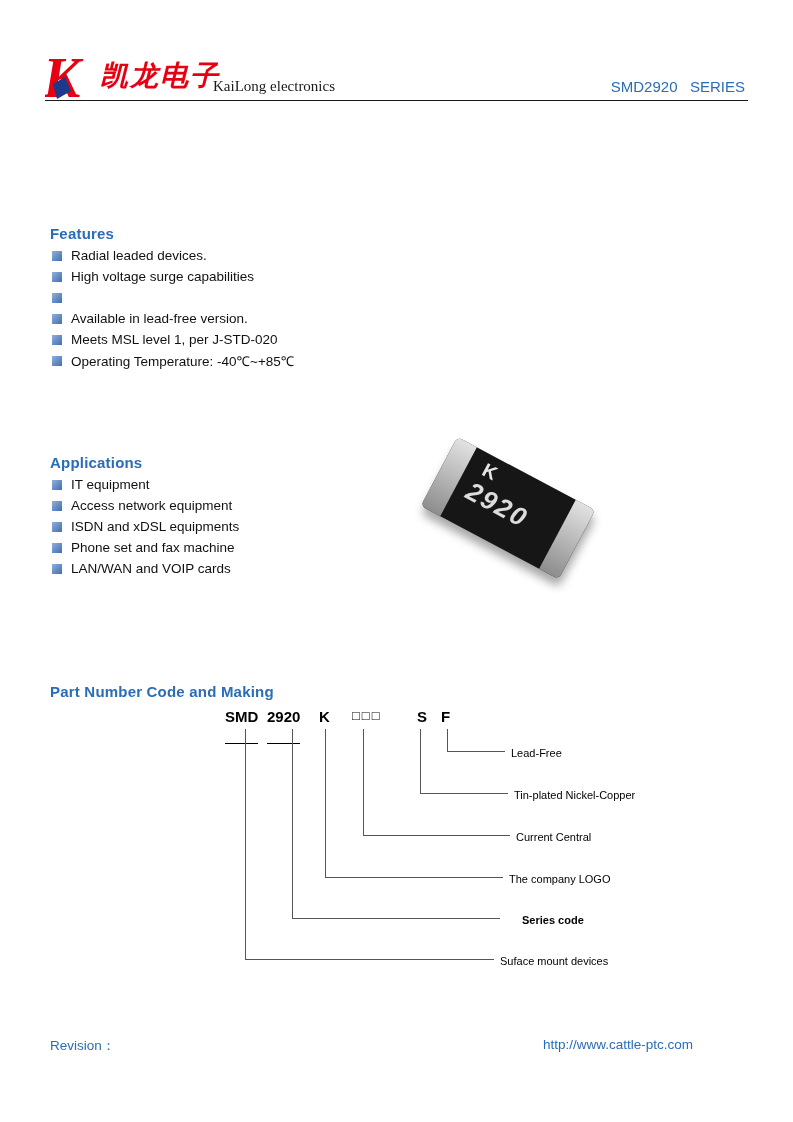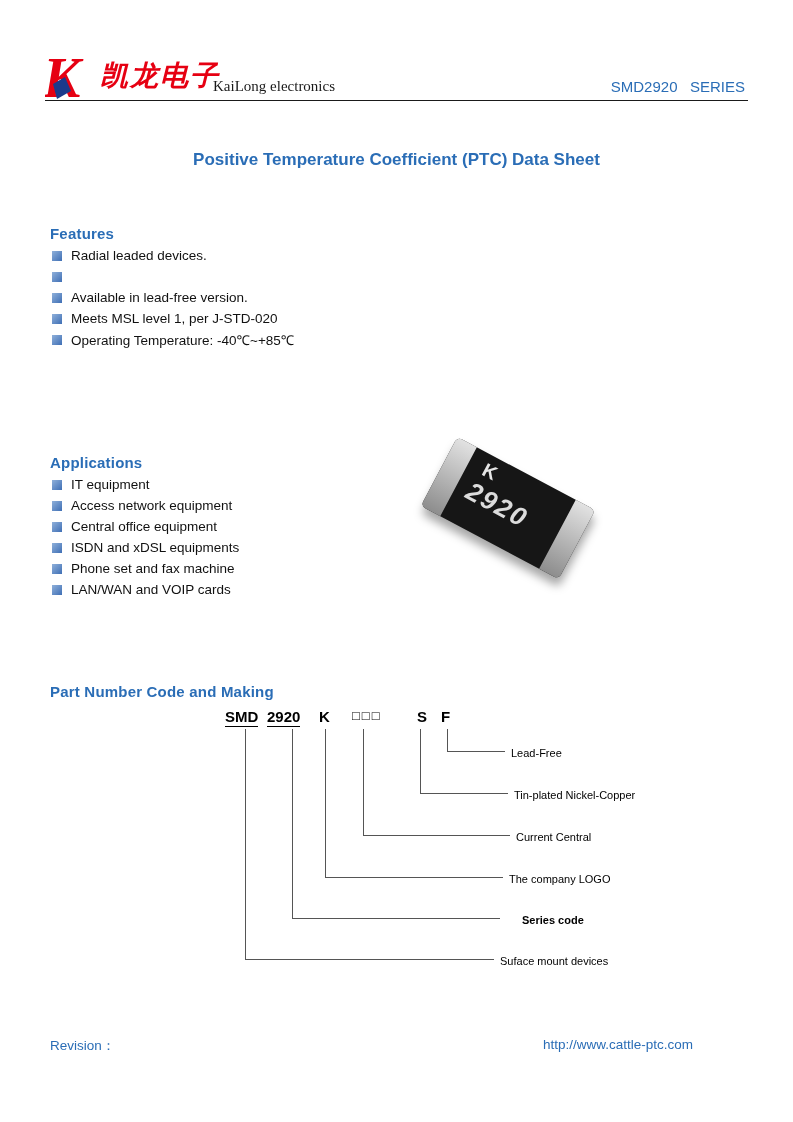--- a/index.html
+++ b/index.html
@@ -36,21 +36,21 @@
   .chip { position:absolute; left:10px; top:26px; width:156px; height:78px; transform:rotate(28deg); background:#161616; border-radius:5px; box-shadow:4px 7px 10px rgba(0,0,0,0.35); display:flex; justify-content:space-between; }
   .chip-cap { width:22px; height:100%; background:linear-gradient(180deg,#e2e2e2,#8d8d8d); flex:0 0 auto; }
   .cap-left { border-radius:5px 0 0 5px; }
   .cap-right { border-radius:0 5px 5px 0; }
   .chip-marking { position:absolute; left:34px; top:5px; color:#e6e6e6; transform:none; }
   .chip-k { font-size:19px; font-weight:bold; margin-left:4px; line-height:22px; }
   .chip-2920 { font-size:26px; font-weight:bold; font-style:italic; letter-spacing:2px; line-height:28px; color:#dcdcdc; }
 
   
   .pn-token { position:absolute; top:708px; font-size:15px; font-weight:bold; color:#000; }
-  .pn-underline { border-bottom:1.5px solid #000; padding-bottom:1px; }
+  .pn-underline { border-bottom:1.5px solid #000; padding-bottom:18px; }
   .t-smd  { left:225px; }
   .t-2920 { left:267px; }
   .t-k    { left:319px; }
   .t-box  { left:352px; font-size:13px; letter-spacing:2px; }
   .t-s    { left:417px; }
   .t-f    { left:441px; }
 
   .pn-connector { position:absolute; top:729px; border-left:1px solid #555; border-bottom:1px solid #555; }
   .c-f    { left:447px; width:58px;  height:23px; }
   .c-s    { left:420px; width:88px;  height:65px; }
@@ -80,27 +80,30 @@
     <svg width="52" height="52" viewBox="0 0 52 52">
       <text x="-2" y="46" font-size="56" font-weight="bold" font-style="italic" fill="#e60012" font-family="Liberation Serif, serif">K</text>
       <polygon points="8,33 20,26 26,40 12,48" fill="#1b3a8c"></polygon>
     </svg>
   </div>
   <div class="brand-cn">凯龙电子</div>
   <div class="brand-en">KaiLong electronics</div>
   <div class="series">SMD2920   SERIES</div>
   <div class="header-rule"></div>
 
-  <div class="doc-title">Positive Temperature Coefficient (PTC) Data Sheet</div>
 
   <div class="section-heading h-features">Features</div>
   <ul class="bullet-list l-features">
     <li class="bullet-item">
         <span class="bullet"></span>
         <span class="bullet-text">Radial leaded devices.</span>
+      </li>
+    <li class="bullet-item">
+        <span class="bullet"></span>
+        <span class="bullet-text">High voltage surge capabilities</span>
       </li>
     <li class="bullet-item">
         <span class="bullet"></span>
       </li>
     <li class="bullet-item">
         <span class="bullet"></span>
         <span class="bullet-text">Available in lead-free version.</span>
       </li>
     <li class="bullet-item">
         <span class="bullet"></span>
@@ -114,24 +117,20 @@
 
   <div class="section-heading h-applications">Applications</div>
   <ul class="bullet-list l-applications">
     <li class="bullet-item">
         <span class="bullet"></span>
         <span class="bullet-text">IT equipment</span>
       </li>
     <li class="bullet-item">
         <span class="bullet"></span>
         <span class="bullet-text">Access network equipment</span>
-      </li>
-    <li class="bullet-item">
-        <span class="bullet"></span>
-        <span class="bullet-text">Central office equipment</span>
       </li>
     <li class="bullet-item">
         <span class="bullet"></span>
         <span class="bullet-text">ISDN and xDSL equipments</span>
       </li>
     <li class="bullet-item">
         <span class="bullet"></span>
         <span class="bullet-text">Phone set and fax machine</span>
       </li>
     <li class="bullet-item">

